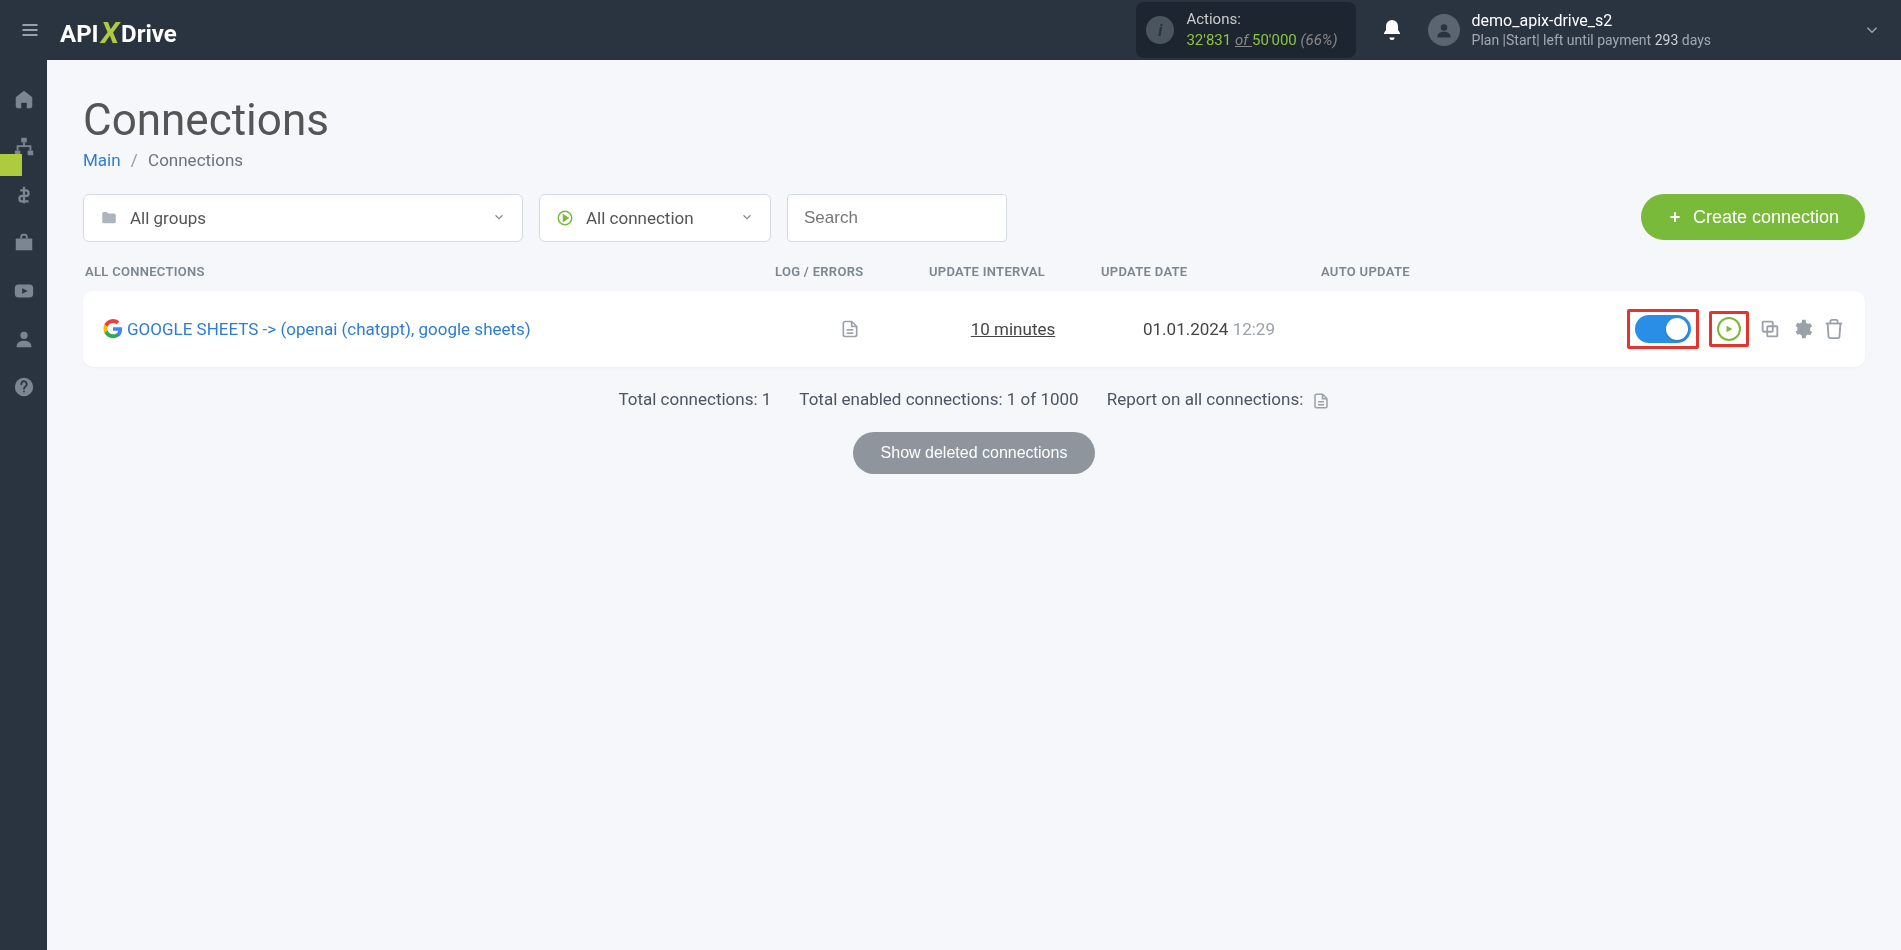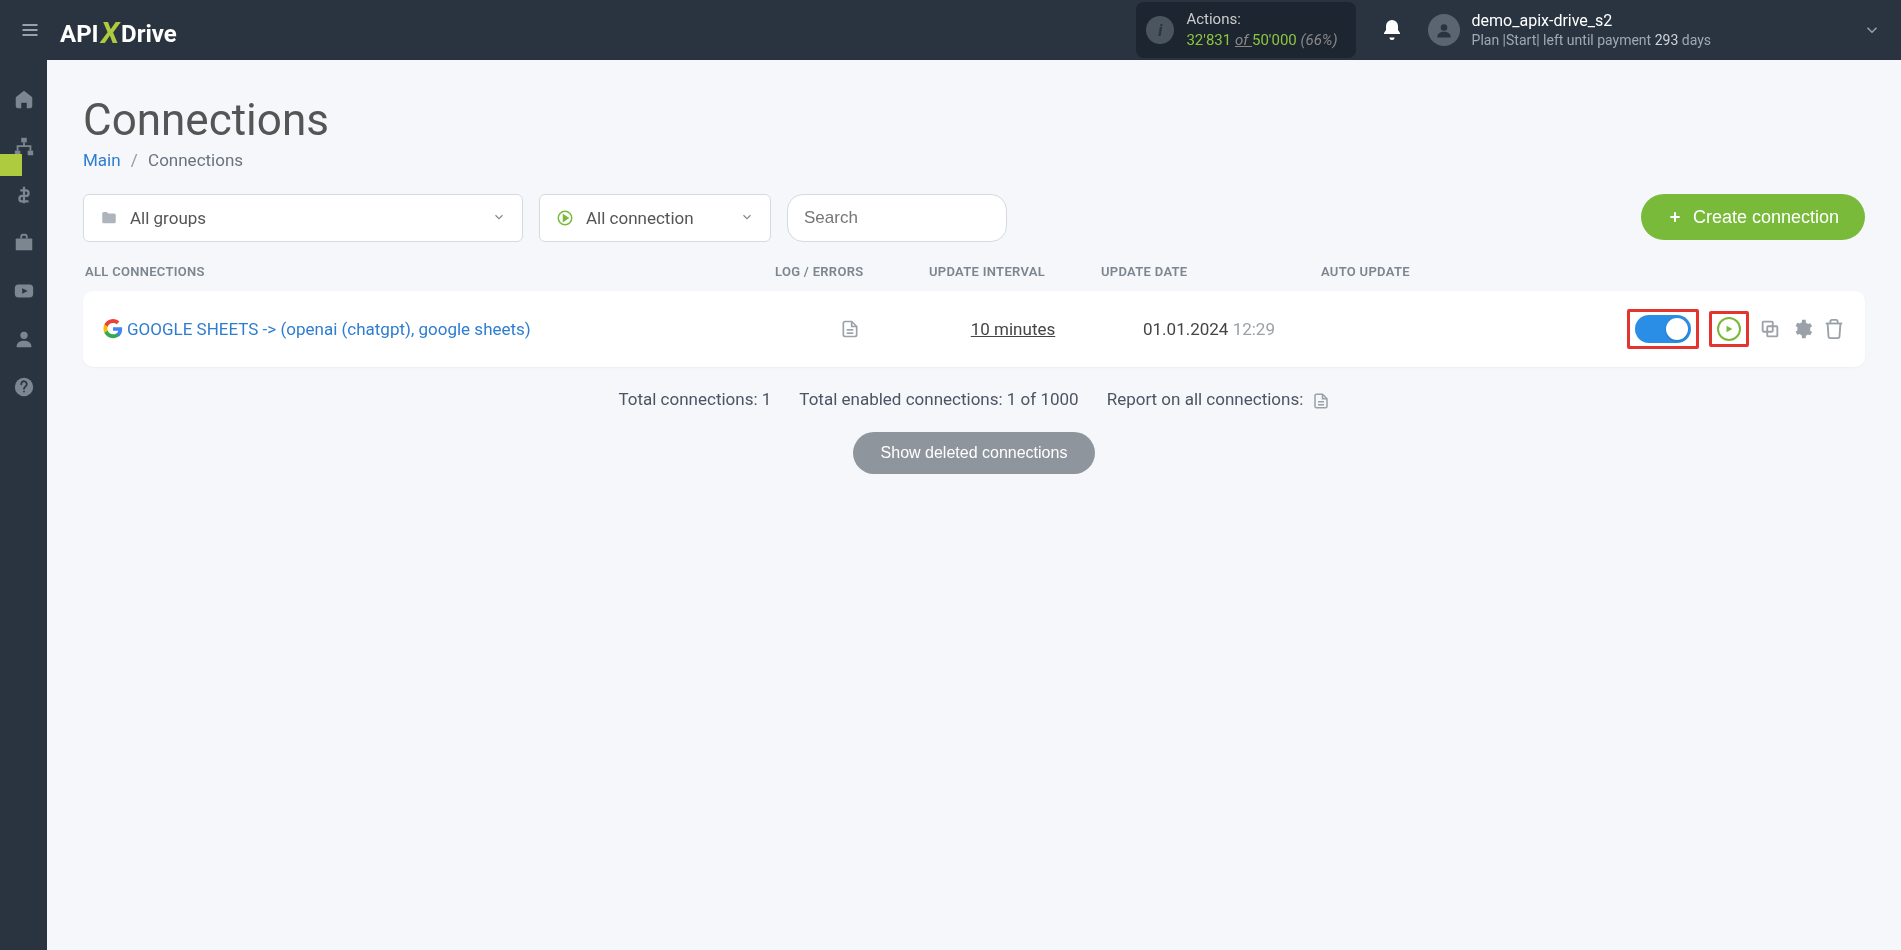--- a/index.html
+++ b/index.html
@@ -40,21 +40,21 @@
 h1 { font-size: 44px; font-weight: 400; color: #555; margin-bottom: 4px; }
 .breadcrumb { font-size: 17px; margin-bottom: 24px; color: #6b7280; }
 .breadcrumb a { color: #2f7dd1; text-decoration: none; }
 .breadcrumb .sep { margin: 0 6px; color: #999; }
 
 .filters { display: flex; gap: 16px; margin-bottom: 22px; }
 .select-box { flex: 0 0 auto; height: 48px; border: 1px solid #d5dae0; border-radius: 6px; background: #fff; display: flex; align-items: center; padding: 0 16px; cursor: pointer; color: #555; font-size: 17px; gap: 12px; }
 .select-box.groups { width: 440px; }
 .select-box.conn { width: 232px; }
 .select-box .chev { margin-left: auto; color: #888; }
-.search-input { width: 220px; height: 48px; border: 1px solid #d5dae0; border-radius: 16px; padding: 0 16px; font-size: 17px; color: #555; outline: none; }
+.search-input { width: 220px; height: 48px; border: 1px solid #d5dae0; border-radius: 4px; padding: 0 16px; font-size: 17px; color: #555; outline: none; }
 .create-btn { margin-left: auto; height: 46px; padding: 0 26px; background: #7aba3a; color: #fff; border: none; border-radius: 24px; font-size: 18px; cursor: pointer; display: flex; align-items: center; gap: 10px; }
 
 
 .table-head { display: flex; font-size: 13px; font-weight: 600; color: #7c8690; text-transform: uppercase; padding: 0 2px 12px 2px; letter-spacing: 0.3px; }
 .col-name { flex: 0 0 690px; }
 .col-log { flex: 0 0 154px; }
 .col-interval { flex: 0 0 172px; text-align: left; }
 .col-date { flex: 0 0 220px; }
 .col-auto { flex: 1; }
 

